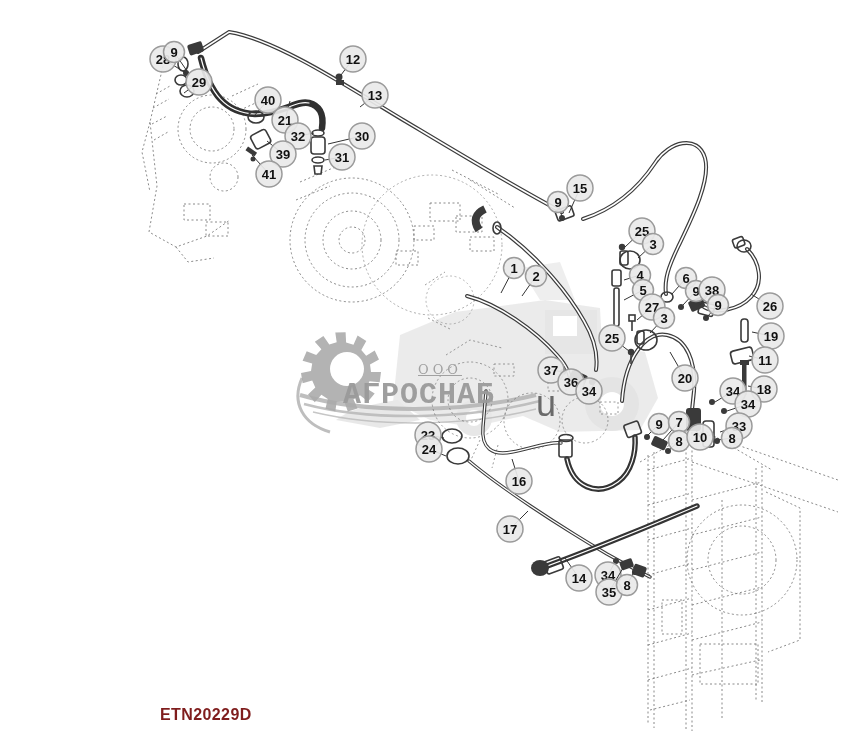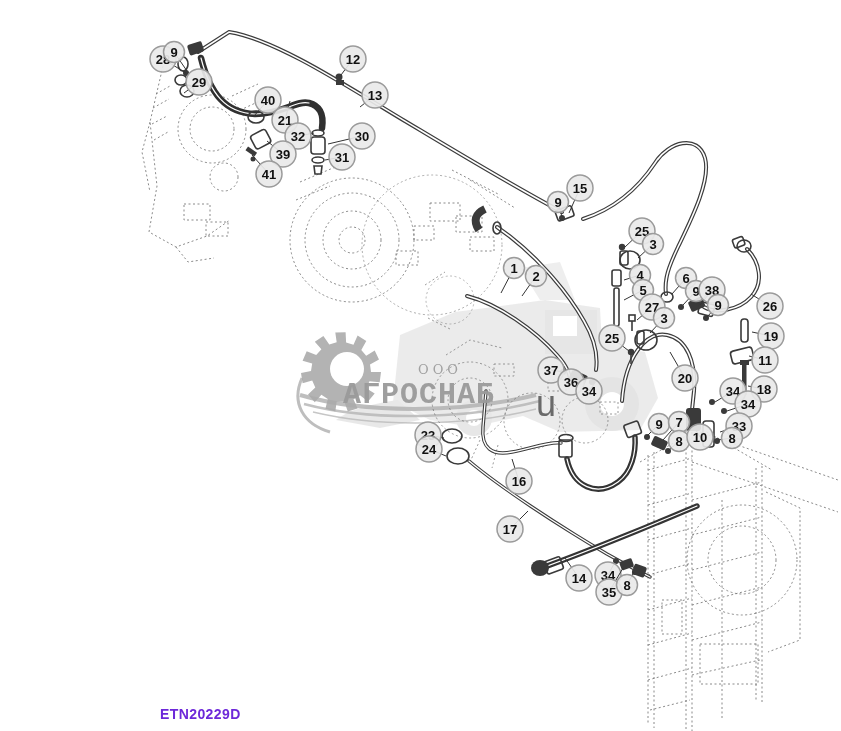--- a/index.html
+++ b/index.html
@@ -3,33 +3,33 @@
 <meta charset="utf-8">
 <style>
   html,body{margin:0;padding:0;background:#fff;}
   .stage{
     position:relative;width:841px;height:731px;background:#ffffff;overflow:hidden;
     font-family:"Liberation Sans",sans-serif;
   }
   .stage svg{position:absolute;left:0;top:0;}
   .wm-ooo{
     position:absolute;left:418px;top:362px;font-family:"DejaVu Serif",serif;
-    font-size:13px;letter-spacing:4px;color:#999;opacity:.9;
+    font-size:13px;letter-spacing:4px;color:#999;opacity:.9;text-decoration:underline;
   }
   .wm-name{
     position:absolute;left:343px;top:378px;font-family:Liberation Mono, monospace;
     font-weight:bold;font-size:30px;letter-spacing:1px;color:#9a9a9a;opacity:.95;
   }
   .wm-u{
     position:absolute;left:536px;top:383px;font-family:"Liberation Sans",sans-serif;
     font-size:36px;color:#6a6a6a;font-weight:400;
   }
   .footer-code{
-    position:absolute;left:160px;top:706px;font-size:14px;font-weight:bold;
-    color:#6d28d9;letter-spacing:.4px;
+    position:absolute;left:160px;top:706px;font-size:16px;font-weight:bold;
+    color:#7f1d1d;letter-spacing:.4px;
   }
 </style>
 </head>
 <body>
 
 <div class="stage">
 
   <svg width="841" height="731" viewBox="0 0 841 731">
 
     <g opacity="0.55">

